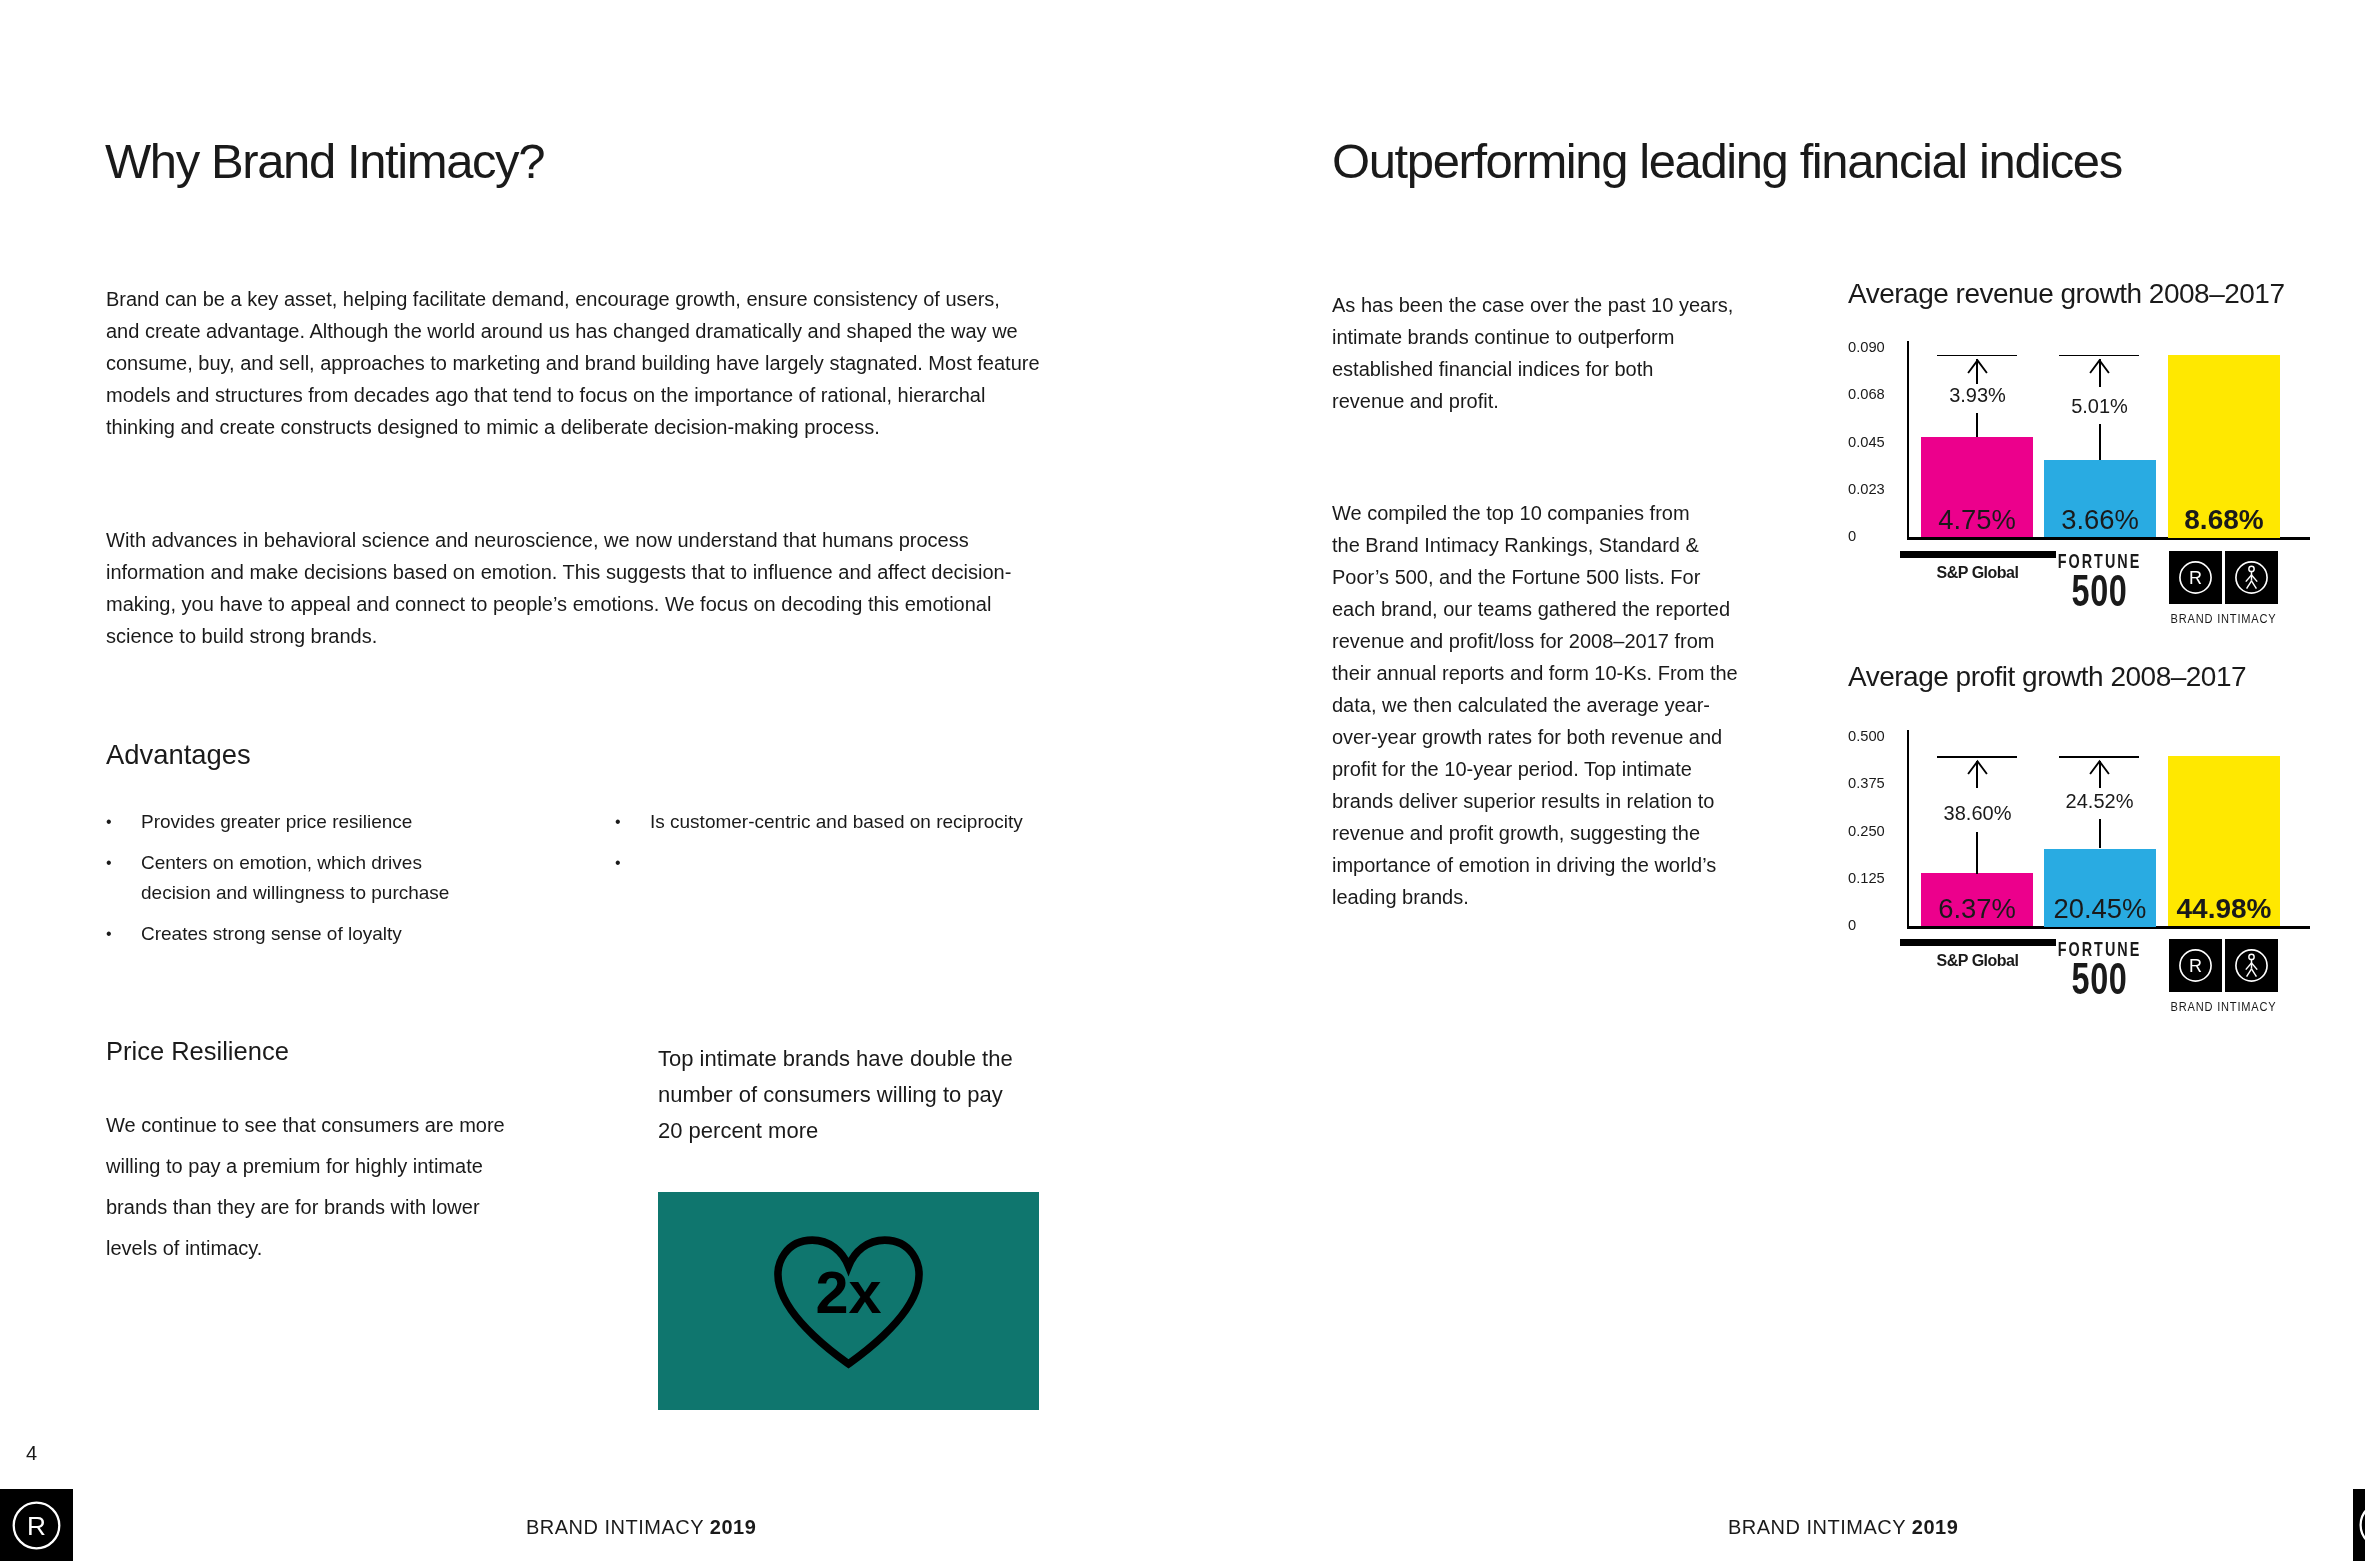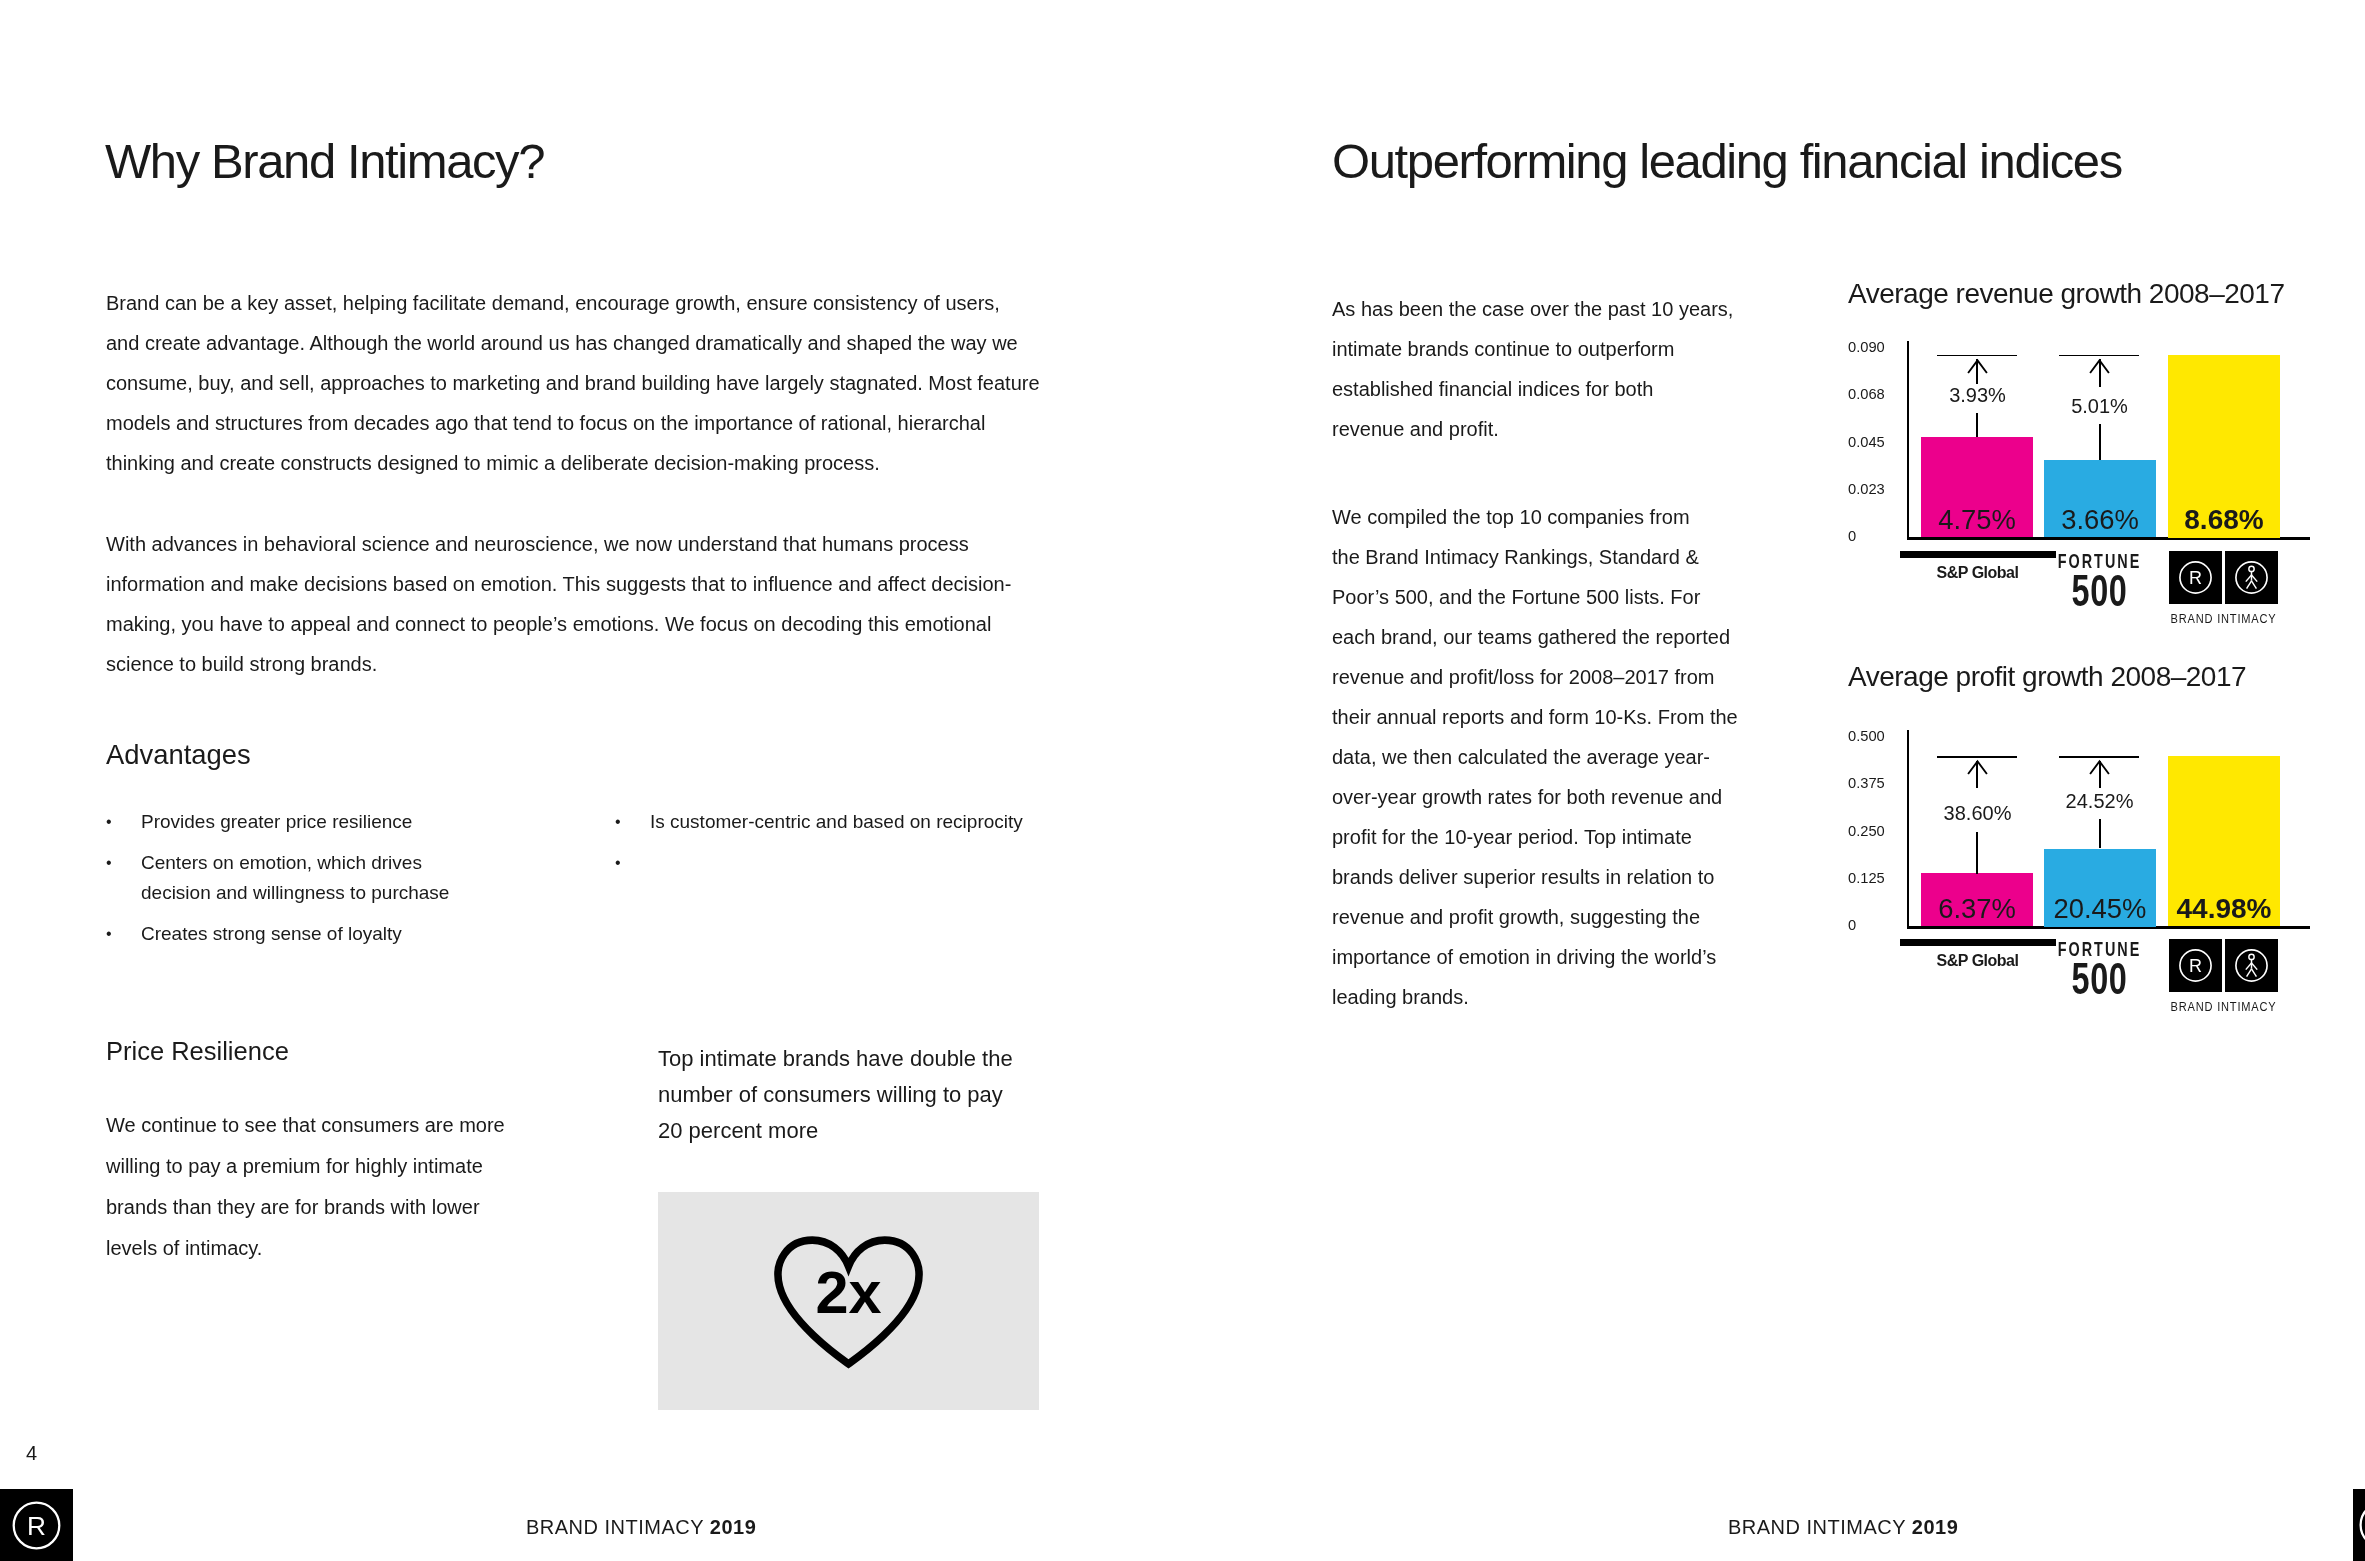--- a/index.html
+++ b/index.html
@@ -2,21 +2,21 @@
 <html style="font-size:7.6px"><head>
 <meta charset="utf-8">
 <style>
   html,body{margin:0;padding:0;}
   body{
     width:2413px;height:1561px;position:relative;background:#ffffff;
     font-family:"Liberation Sans",sans-serif;color:#1a1a1a;overflow:hidden;
   }
   .abs{position:absolute;}
   .page-title{font-size:49px;font-weight:400;letter-spacing:-1.4px;white-space:nowrap;}
-  .body-text{font-size:20px;line-height:40px;white-space:pre-line;}
+  .body-text{font-size:20px;line-height:32px;white-space:pre-line;}
   .subhead-lg{font-size:27.4px;font-weight:400;}
   .subhead-md{font-size:25.5px;font-weight:400;}
   .callout-text{font-size:22px;line-height:36px;white-space:pre-line;}
   .bullet-col{display:flex;flex-direction:column;}
   .bullet-item{display:flex;margin-bottom:11px;}
   .bullet-dot{width:35px;font-size:16px;line-height:30px;flex:0 0 35px;}
   .bullet-label{font-size:19px;line-height:30px;white-space:pre-line;}
   .yellow-box{width:381px;height:218px;display:flex;align-items:center;justify-content:center;}
   .footer-text{font-size:20px;letter-spacing:0.5px;white-space:nowrap;}
   .footer-text b{font-weight:700;}
@@ -91,21 +91,21 @@
 <div class="abs subhead-md" style="left:106px;top:1037px;">Price Resilience</div>
 <div class="abs body-text" style="left:106px;top:1105px;width:464px;line-height:41px;">We continue to see that consumers are more
 willing to pay a premium for highly intimate
 brands than they are for brands with lower
 levels of intimacy.</div>
 
 <div class="abs callout-text" style="left:658px;top:1041px;width:407px;">Top intimate brands have double the
 number of consumers willing to pay
 20 percent more</div>
 
-<div class="abs yellow-box" style="left: 658px; top: 1192px; background: #e5e5e5;">
+<div class="abs yellow-box" style="left: 658px; top: 1192px; background: #0f766e;">
   <svg width="161" height="151" viewBox="0 0 320 300">
     <path d="M160 274 C 146 264 42 192 23 120 C 10 70 40 28 88 28 C 122 28 148 50 160 80 C 172 50 198 28 232 28 C 280 28 310 70 297 120 C 278 192 174 264 160 274 Z" fill="none" stroke="#000" stroke-width="15"></path>
     <text x="160" y="172" text-anchor="middle" font-family="Liberation Sans, sans-serif" font-size="118" font-weight="bold" fill="#000">2x</text>
   </svg>
 </div>
 
 <div class="abs page-num" style="left:26px;top:1442px;">4</div>
 
 <div class="abs corner-square" style="left:0;top:1489px;width:73px;height:72px;">
   <svg width="57" height="57" viewBox="0 0 100 100">

